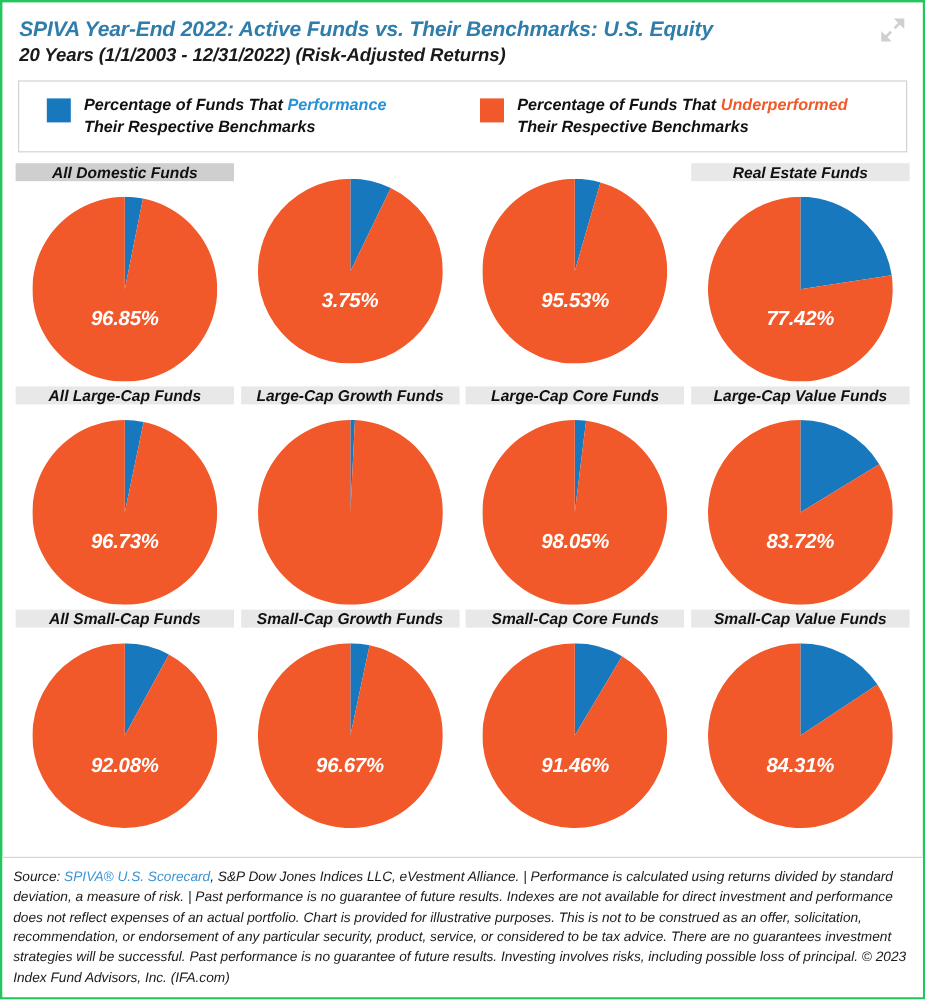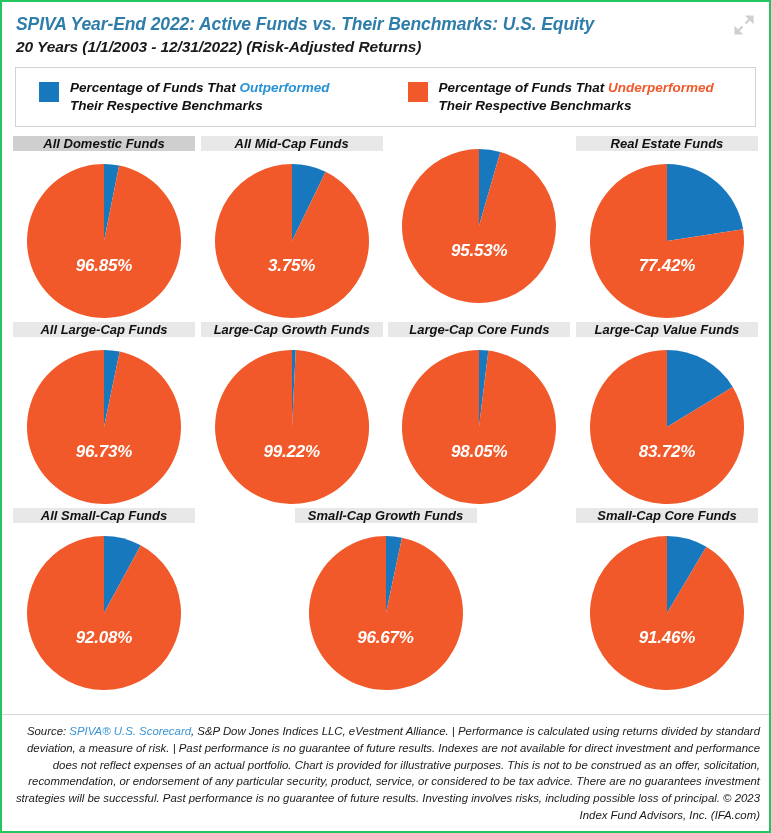--- a/index.html
+++ b/index.html
@@ -143,21 +143,21 @@
     right: 0;
     bottom: 0;
     border-top: 1px solid #d6d6d6;
     padding: 8px 9px 7px 9px;
     background: #ffffff;
   }
   #footer-text {
     font-size: 11.4px;
     color: #1a1a1a;
     line-height: 1.48;
-    text-align: right;
+    text-align: left;
   }
   #source-link {
     color: #3a94d4;
   }
 </style>
 </head>
 <body>
 
 <div id="frame">
 
@@ -169,42 +169,41 @@
   <div id="expand-icon">
     <svg width="22" height="22" viewBox="0 0 22 22">
       <path d="M12.5 9.5 L19 3 M14.5 2.5 L19.5 2.5 L19.5 7.5 Z" fill="#cfcfcf" stroke="#cfcfcf" stroke-width="2.2"></path>
       <path d="M9.5 12.5 L3 19 M7.5 19.5 L2.5 19.5 L2.5 14.5 Z" fill="#cfcfcf" stroke="#cfcfcf" stroke-width="2.2"></path>
     </svg>
   </div>
 
   <div id="legend">
     <div class="legend-item">
       <span class="legend-swatch" style="background:#1878be"></span>
-      <span class="legend-text"><span>Percentage of Funds That </span><span class="kw-out">Outperformed</span><span class="legend-line2">Their Respective Benchmarks</span></span>
+      <span class="legend-text"><span>Percentage of Funds That </span><span class="kw-out">Performance</span><span class="legend-line2">Their Respective Benchmarks</span></span>
     </div>
     <div class="legend-item second">
       <span class="legend-swatch" style="background:#f1592a"></span>
       <span class="legend-text"><span>Percentage of Funds That </span><span class="kw-under">Underperformed</span><span class="legend-line2">Their Respective Benchmarks</span></span>
     </div>
   </div>
 
   <div id="grid">
       <div class="pie-row">
         <div class="pie-cell">
           <div class="panel-header active">All Domestic Funds</div>
           <div class="pie-wrap">
             <svg width="154" height="154" viewBox="0 0 154 154">
               <path d="M 77 77 L 77.00 0.00 A 77 77 0 0 1 92.14 1.50 Z" fill="#1878be"></path>
               <path d="M 77 77 L 92.14 1.50 A 77 77 0 1 1 77.00 0.00 Z" fill="#f1592a"></path>
             </svg>
             <div class="pie-label">96.85%</div>
           </div>
         </div>
         <div class="pie-cell">
-          <div class="panel-header">All Mid-Cap Funds</div>
           <div class="pie-wrap">
             <svg width="154" height="154" viewBox="0 0 154 154">
               <path d="M 77 77 L 77.00 0.00 A 77 77 0 0 1 110.66 7.75 Z" fill="#1878be"></path>
               <path d="M 77 77 L 110.66 7.75 A 77 77 0 1 1 77.00 0.00 Z" fill="#f1592a"></path>
             </svg>
             <div class="pie-label">3.75%</div>
           </div>
         </div>
         <div class="pie-cell">
           <div class="pie-wrap">
@@ -237,21 +236,20 @@
             <div class="pie-label">96.73%</div>
           </div>
         </div>
         <div class="pie-cell">
           <div class="panel-header">Large-Cap Growth Funds</div>
           <div class="pie-wrap">
             <svg width="154" height="154" viewBox="0 0 154 154">
               <path d="M 77 77 L 77.00 0.00 A 77 77 0 0 1 80.77 0.09 Z" fill="#1878be"></path>
               <path d="M 77 77 L 80.77 0.09 A 77 77 0 1 1 77.00 0.00 Z" fill="#f1592a"></path>
             </svg>
-            <div class="pie-label">99.22%</div>
           </div>
         </div>
         <div class="pie-cell">
           <div class="panel-header">Large-Cap Core Funds</div>
           <div class="pie-wrap">
             <svg width="154" height="154" viewBox="0 0 154 154">
               <path d="M 77 77 L 77.00 0.00 A 77 77 0 0 1 86.41 0.58 Z" fill="#1878be"></path>
               <path d="M 77 77 L 86.41 0.58 A 77 77 0 1 1 77.00 0.00 Z" fill="#f1592a"></path>
             </svg>
             <div class="pie-label">98.05%</div>
@@ -290,20 +288,30 @@
           </div>
         </div>
         <div class="pie-cell">
           <div class="panel-header">Small-Cap Core Funds</div>
           <div class="pie-wrap">
             <svg width="154" height="154" viewBox="0 0 154 154">
               <path d="M 77 77 L 77.00 0.00 A 77 77 0 0 1 116.36 10.82 Z" fill="#1878be"></path>
               <path d="M 77 77 L 116.36 10.82 A 77 77 0 1 1 77.00 0.00 Z" fill="#f1592a"></path>
             </svg>
             <div class="pie-label">91.46%</div>
+          </div>
+        </div>
+        <div class="pie-cell">
+          <div class="panel-header">Small-Cap Value Funds</div>
+          <div class="pie-wrap">
+            <svg width="154" height="154" viewBox="0 0 154 154">
+              <path d="M 77 77 L 77.00 0.00 A 77 77 0 0 1 141.20 34.48 Z" fill="#1878be"></path>
+              <path d="M 77 77 L 141.20 34.48 A 77 77 0 1 1 77.00 0.00 Z" fill="#f1592a"></path>
+            </svg>
+            <div class="pie-label">84.31%</div>
           </div>
         </div>
       </div>
     </div>
 
   <div id="footer">
     <div id="footer-text"><span>Source: </span><span id="source-link">SPIVA® U.S. Scorecard</span><span>, S&amp;P Dow Jones Indices LLC, eVestment Alliance. | Performance is calculated using returns divided by standard deviation, a measure of risk. | Past performance is no guarantee of future results. Indexes are not available for direct investment and performance does not reflect expenses of an actual portfolio. Chart is provided for illustrative purposes. This is not to be construed as an offer, solicitation, recommendation, or endorsement of any particular security, product, service, or considered to be tax advice. There are no guarantees investment strategies will be successful. Past performance is no guarantee of future results. Investing involves risks, including possible loss of principal. © 2023 Index Fund Advisors, Inc. (IFA.com)</span></div>
   </div>
 
 </div>

